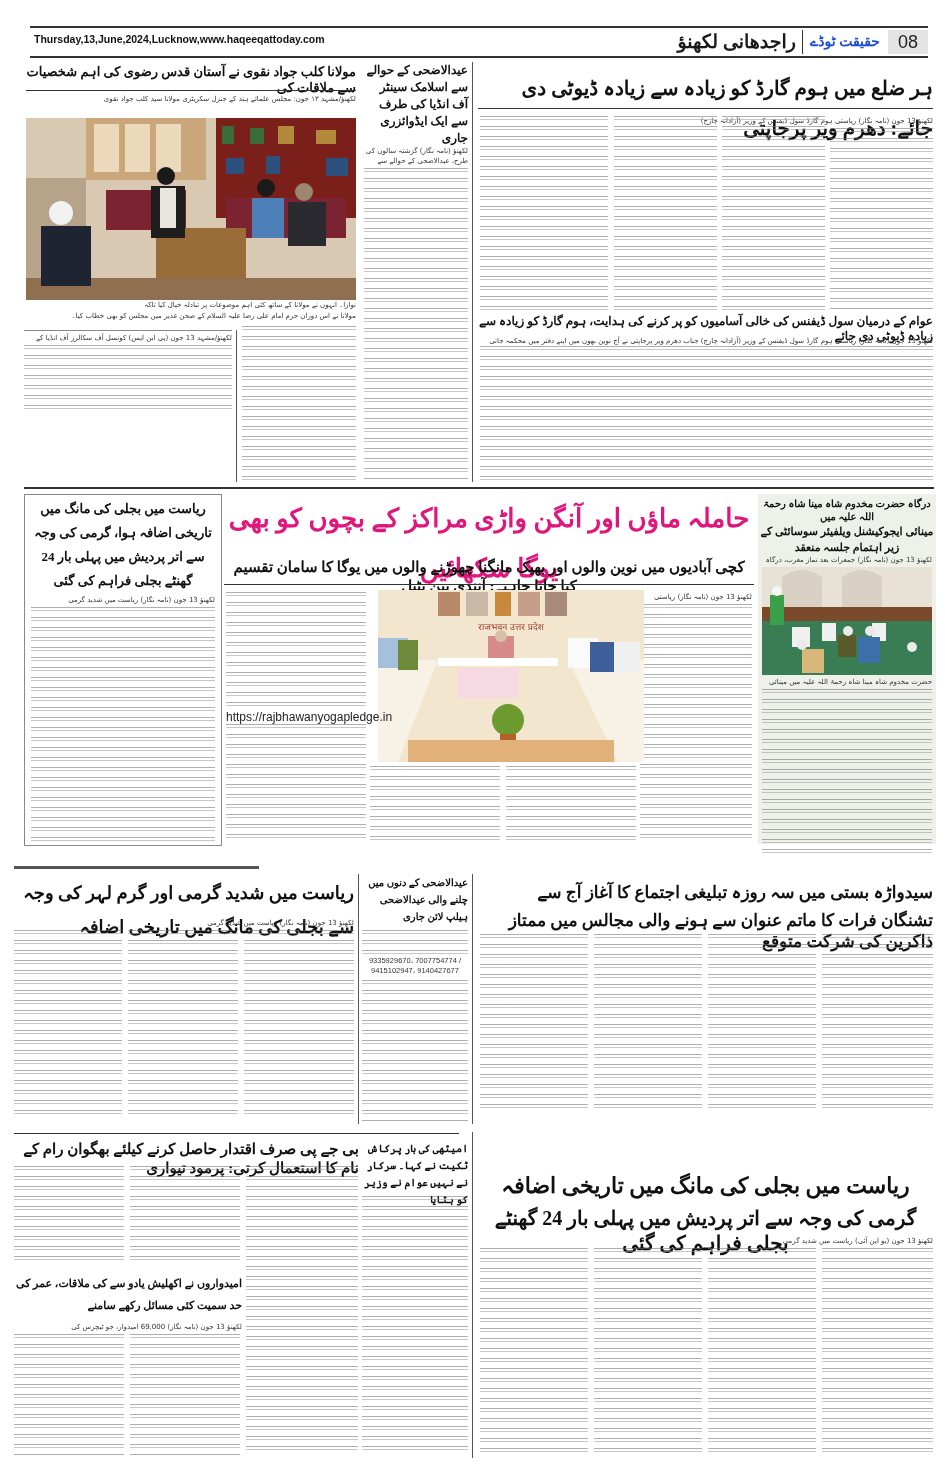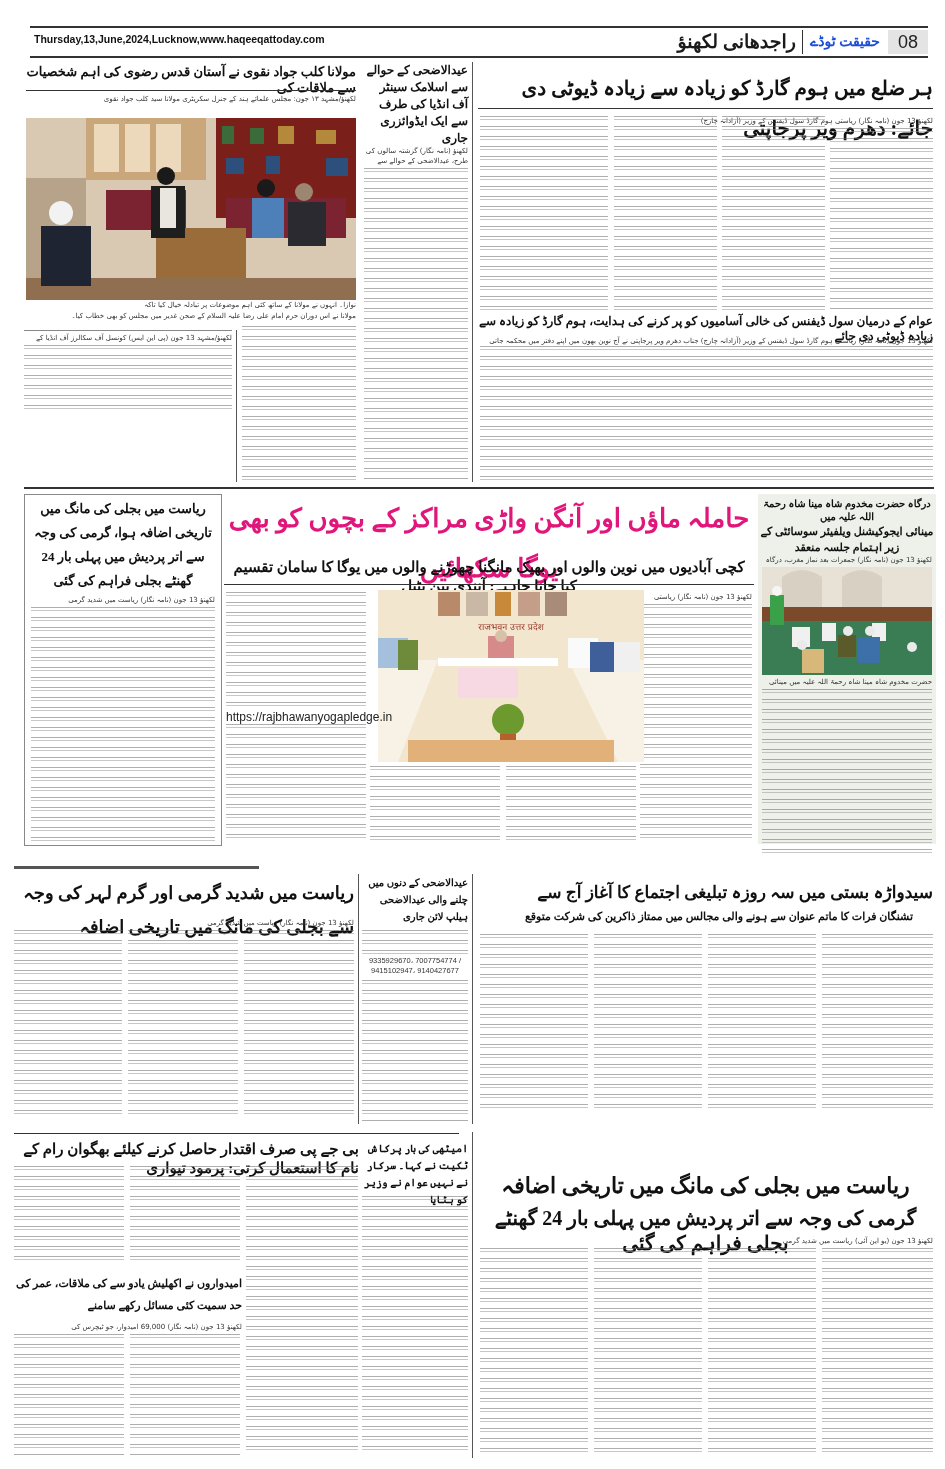--- a/index.html
+++ b/index.html
@@ -202,21 +202,21 @@
 <div class="abs fill" style="left:244px;top:930px;width:110px;height:190px;"></div>
 
 <div class="abs vrule" style="left:358px;top:874px;height:250px;"></div>
 <div class="abs hl rtl ur" style="left:362px;top:874px;width:106px;font-size:10px;line-height:17px;">عیدالاضحی کے دنوں میں چلنے والی عیدالاضحی ہیلپ لائن جاری</div>
 <div class="abs fill" style="left:362px;top:930px;width:106px;height:24px;"></div>
 <div class="abs textcol" style="left:362px;top:956px;width:106px;height:22px;font-family:'Liberation Sans',sans-serif;font-size:7.5px;text-align:center;">9335929670، 7007754774 / 9415102947، 9140427677</div>
 <div class="abs fill" style="left:362px;top:980px;width:106px;height:142px;"></div>
 
 <div class="abs vrule" style="left:472px;top:874px;height:250px;"></div>
 <div class="abs hl rtl ur" style="left:478px;top:878px;width:455px;font-size:17px;line-height:30px;">سیدواڑہ بستی میں سہ روزہ تبلیغی اجتماع کا آغاز آج سے</div>
-<div class="abs hl rtl ur" style="left:458px;top:910px;width:455px;font-size:11px;">تشنگان فرات کا ماتم عنوان سے ہونے والی مجالس میں ممتاز ذاکرین کی شرکت متوقع</div>
+<div class="abs hl rtl ur" style="left:478px;top:910px;width:455px;font-size:17px;">تشنگان فرات کا ماتم عنوان سے ہونے والی مجالس میں ممتاز ذاکرین کی شرکت متوقع</div>
 <div class="abs fill" style="left:480px;top:934px;width:108px;height:180px;"></div>
 <div class="abs fill" style="left:594px;top:934px;width:108px;height:180px;"></div>
 <div class="abs fill" style="left:708px;top:934px;width:108px;height:180px;"></div>
 <div class="abs fill" style="left:822px;top:934px;width:111px;height:180px;"></div>
 
 <div class="abs rule" style="left:14px;top:1133px;width:445px;"></div>
 
 <div class="abs hl rtl ur" style="left:14px;top:1140px;width:345px;font-size:15px;">بی جے پی صرف اقتدار حاصل کرنے کیلئے بھگوان رام کے نام کا استعمال کرتی: پرمود تیواری</div>
 <div class="abs fill" style="left:14px;top:1166px;width:110px;height:100px;"></div>
 <div class="abs fill" style="left:130px;top:1166px;width:110px;height:100px;"></div>

